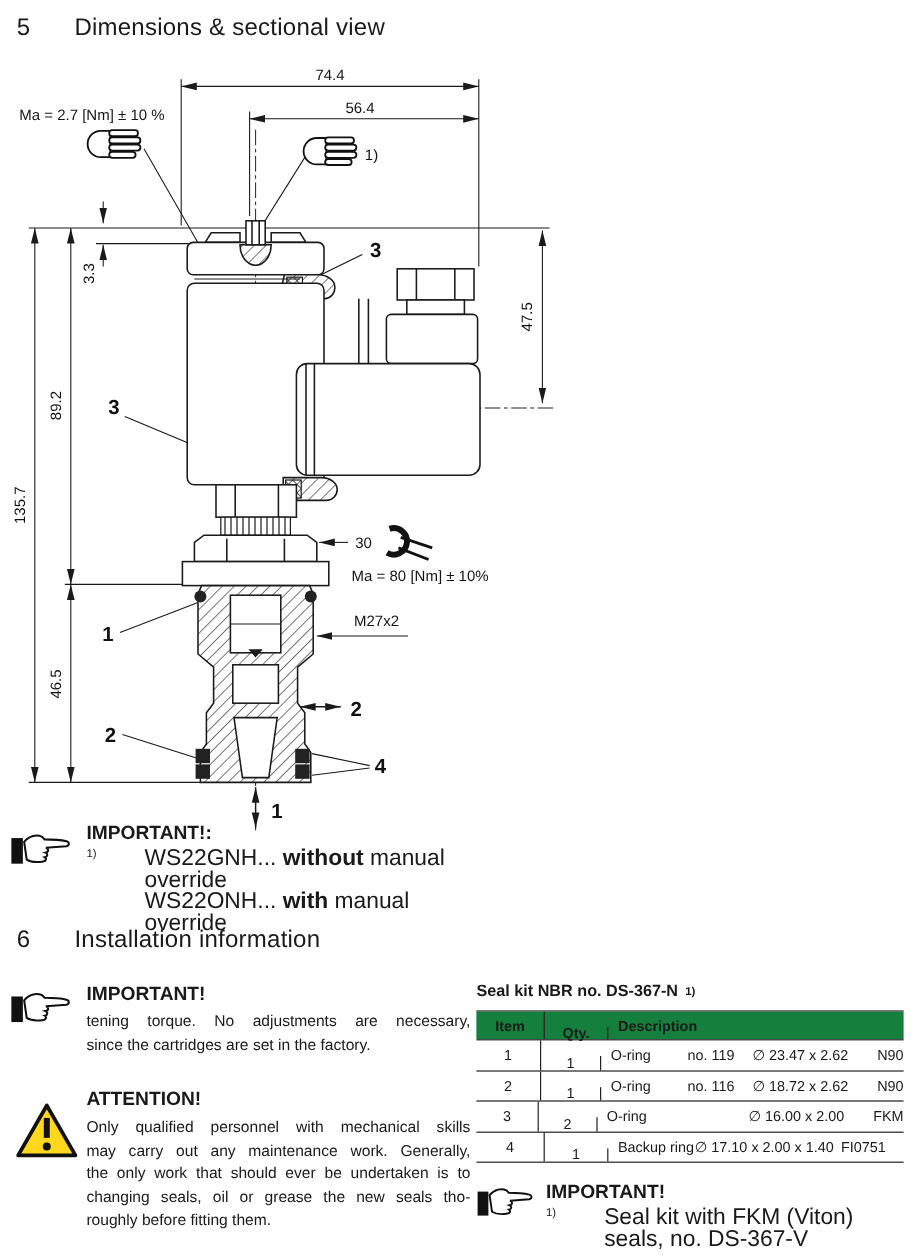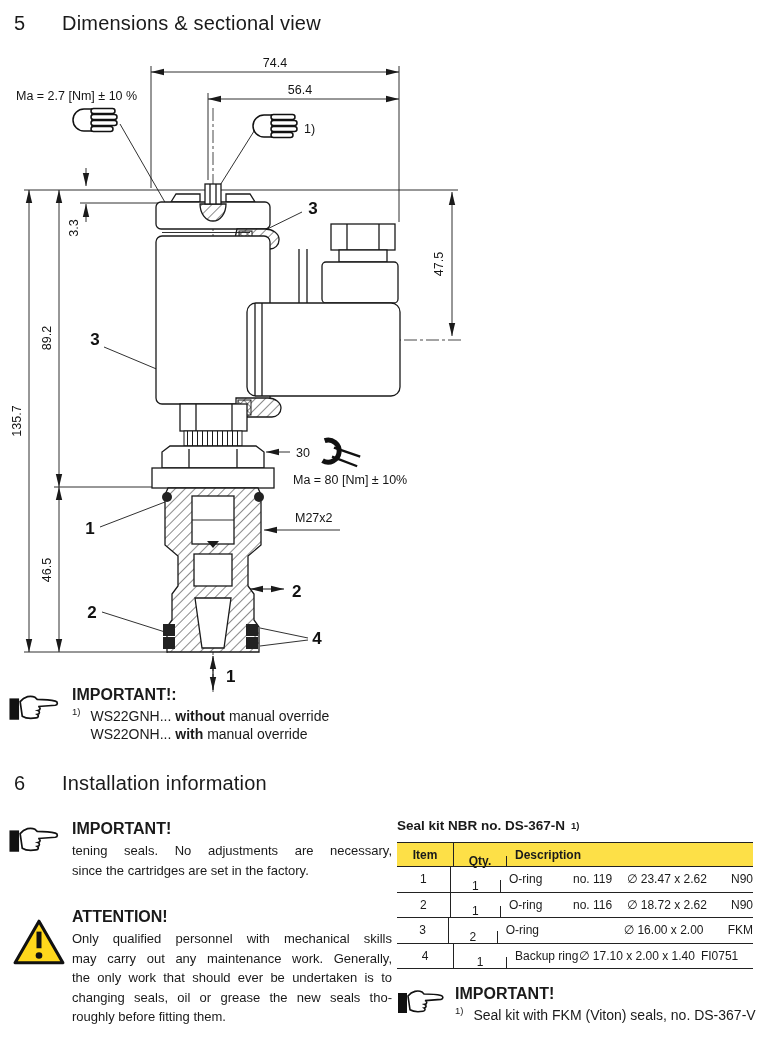--- a/index.html
+++ b/index.html
@@ -13,30 +13,30 @@
   .drawing{position:absolute;left:0;top:55px;}
   text{font-family:"Liberation Sans","DejaVu Sans",sans-serif;}
   .dtxt{font-size:12.5px;fill:#141414;}
   .lbl{font-size:17px;font-weight:bold;fill:#111;}
   .note-block{position:absolute;font-size:13px;}
   .note-icon{position:absolute;left:0;}
   .note-body{margin-left:64px;}
   .note-title{font-weight:bold;font-size:16px;margin-bottom:3px;}
   .fn-row{display:flex;align-items:flex-start;}
   .sup{font-size:9.5px;position:relative;top:-1px;margin-right:10px;white-space:nowrap;}
-  .fn-lines{line-height:18px;font-size:14px;}
+  .fn-lines{line-height:18px;font-size:19px;margin-left:30px;}
   .jline{width:320px;text-align:justify;text-align-last:justify;line-height:19.5px;}
   .jline-last{text-align-last:left;}
   
   .sealkit{position:absolute;left:397px;top:818px;width:362px;}
   .sk-title{font-size:13.5px;font-weight:bold;}
   .sk-title .sup{font-weight:bold;margin-left:6px;margin-right:0;}
   .sk-table{margin-top:9px;width:356px;border-top:1.5px solid #222;border-bottom:1.5px solid #222;font-size:12px;}
   .sk-row{display:flex;align-items:center;height:24.5px;border-top:1px solid #222;}
-  .sk-row:first-child{border-top:none;height:23px;background:#fde047;font-weight:bold;}
+  .sk-row:first-child{border-top:none;height:23px;background:#15803d;font-weight:bold;}
   .c-item{width:56px;text-align:center;align-self:stretch;display:flex;align-items:center;justify-content:center;border-right:1px solid #222;}
   .c-qty{width:52px;text-align:center;align-self:stretch;display:flex;align-items:center;justify-content:center;border-right:1px solid #222;margin-top:13px;}
   .c-desc{flex:1;padding-left:8px;display:flex;align-items:center;white-space:nowrap;}
   .d-name{width:64px;}
   .d-no{width:54px;}
   .d-size{min-width:98px;padding-right:6px;}
   .sk-note{margin-top:16px;position:relative;font-size:13.5px;}
   .sk-note .note-body{margin-left:58px;}
   b.inline{font-weight:bold;}
 </style>
@@ -249,21 +249,21 @@
 
 <div class="note-block" style="left:8px;top:820px;width:390px;">
   <span class="note-icon" style="top:4px;">
     <svg width="52" height="32" viewBox="0 0 48 30">
       <rect x="1" y="6" width="9" height="20" fill="#111"></rect>
       <path d="M11,9 C15,4 21,3 25,5 l2,2 c6,0 13,0.5 17,1.5 c2.5,0.6 2.5,3.4 0,3.9 l-16,1.2 c2.5,0.8 2.2,3.4 -0.3,3.8 c2,0.8 1.8,3.2 -0.5,3.6 c1.5,0.9 1,3 -1.2,3.3 c-5,0.8 -10,0.4 -13,-1.5 z" fill="#fff" stroke="#111" stroke-width="1.6"></path>
     </svg>
   </span>
   <div class="note-body">
     <div class="note-title">IMPORTANT!</div>
-    <div class="jline">tening seals. No adjustments are necessary,</div>
+    <div class="jline">tening torque. No adjustments are necessary,</div>
     <div class="jline jline-last">since the cartridges are set in the factory.</div>
   </div>
 </div>
 
 <div class="note-block" style="left:8px;top:908px;width:390px;">
   <span class="note-icon" style="top:10px;left:4px;">
     <svg width="54" height="48" viewBox="0 0 52 46">
       <path d="M26,3 L49,43 H3 Z" fill="#ffd71c" stroke="#111" stroke-width="3" stroke-linejoin="round"></path>
       <rect x="23.6" y="13" width="4.8" height="16" fill="#111"></rect>
       <circle cx="26" cy="36" r="3.2" fill="#111"></circle>

